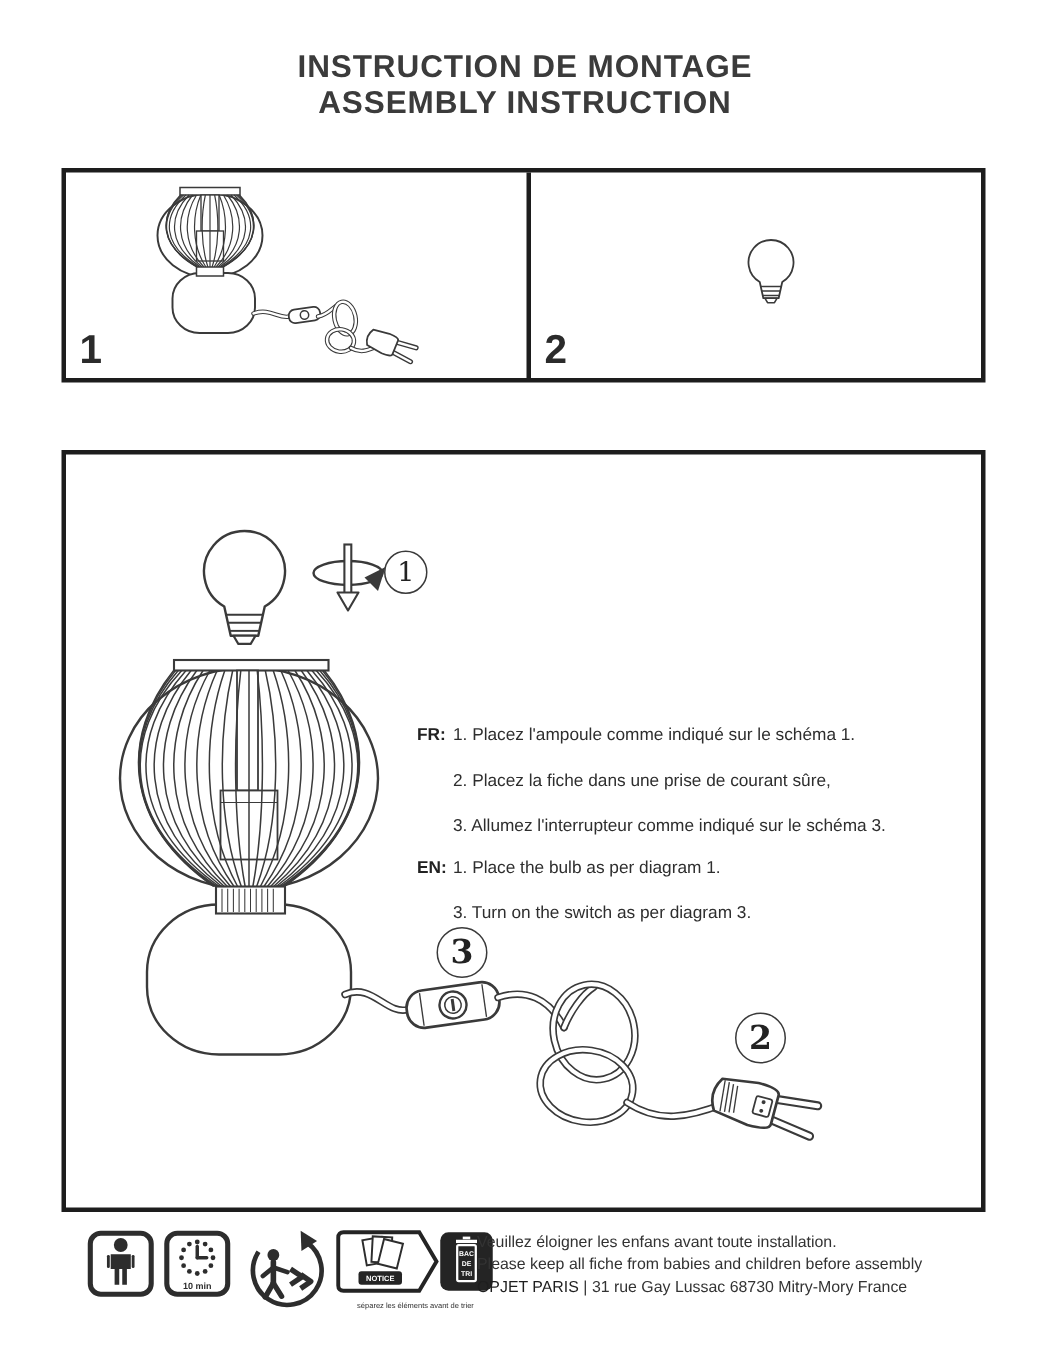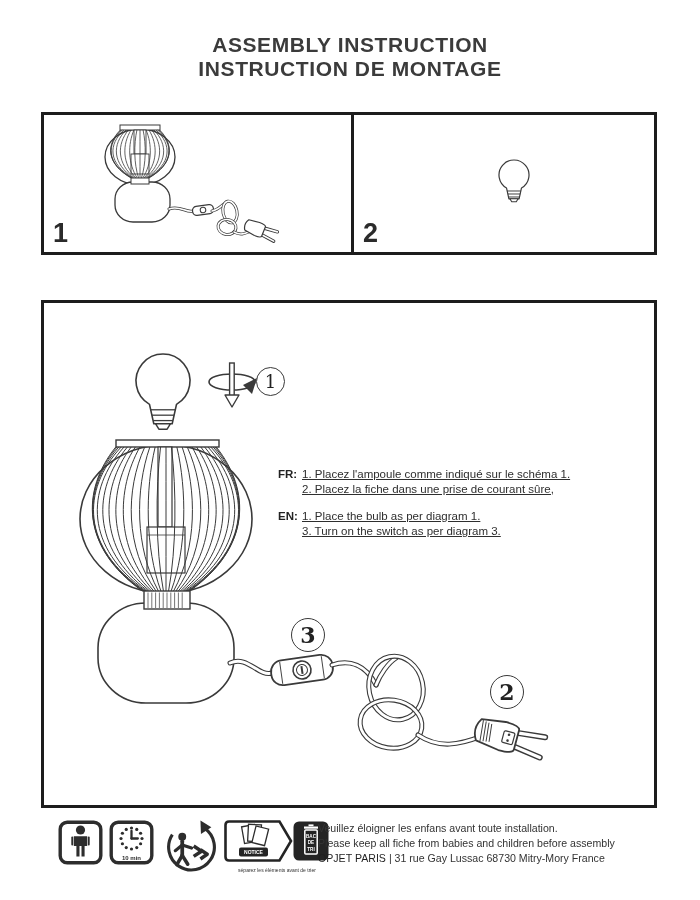--- a/index.html
+++ b/index.html
@@ -23,25 +23,25 @@
     border:3px solid #1d1d1d;box-sizing:border-box;}
   svg.fill{position:absolute;left:0;top:0;}
 
   .marker{position:absolute;border:1.6px solid #3a3a3a;border-radius:50%;
     display:flex;align-items:center;justify-content:center;
     font-family:"DejaVu Serif",serif;color:#222;background:transparent;}
   .m1{left:212px;top:64px;width:27px;height:27px;font-size:18px;}
   .m3{left:247px;top:315px;width:32px;height:32px;font-size:22px;font-weight:600;border-width:1.8px;}
   .m2{left:446px;top:372px;width:32px;height:32px;font-size:22px;font-weight:600;border-width:1.8px;}
 
-  .instructions{position:absolute;left:234px;top:164px;width:372px;
-    font-size:11.5px;line-height:14.6px;color:#2e2e2e;text-decoration:underline;}
+  .instructions{position:absolute;left:234px;top:180px;width:372px;
+    font-size:11.5px;line-height:14.6px;color:#2e2e2e;}
   .lang-block + .lang-block{margin-top:13px;}
   .lang{display:inline-block;width:24px;font-weight:bold;color:#222;}
-  .ind1{padding-left:24px;}
+  .ind1{padding-left:24px;margin-top:16px;}
   .ind2{padding-left:38px;}
 
   
   .footer{position:absolute;left:0;top:818px;width:700px;height:82px;padding-left:13px;}
   .icons{position:absolute;left:58px;top:2px;display:flex;align-items:flex-start;gap:6px;}
   .icon-box{position:relative;width:45px;height:45px;}
   .clock-label{position:absolute;bottom:4px;left:0;width:100%;text-align:center;
     font-size:6px;font-weight:bold;color:#2d2d2d;}
   .triman-wrap{margin-left:2px;}
   .infotri{position:relative;width:106px;margin-left:2px;}
@@ -49,22 +49,22 @@
   .footer-text{position:absolute;left:318px;top:3px;font-size:10.6px;line-height:15.2px;color:#333;}
   .brand{font-weight:normal;color:#1f1f1f;}
   .addr{margin-left:3px;}
 </style>
 </head>
 <body>
 
 <div class="page">
 
   <header class="sheet-header">
+    <div>INSTRUCTION DE MONTAGE</div>
     <div>ASSEMBLY INSTRUCTION</div>
-    <div>INSTRUCTION DE MONTAGE</div>
   </header>
 
   <section class="top-panel">
     <div class="cell cell1">
       <svg id="svg-lamp-small" class="fill" width="306" height="137" viewBox="0 0 306 137">
           <ellipse cx="96" cy="42" rx="35" ry="28" fill="#fff" stroke="#3a3a3a" stroke-width="1.3"></ellipse>
           <rect x="76" y="10" width="40" height="5" fill="#fff" stroke="#3a3a3a" stroke-width="1"></rect>
           <rect x="90" y="15" width="12" height="24" fill="#fff" stroke="#3a3a3a" stroke-width="0.9"></rect>
           <rect x="87" y="39" width="18" height="20" fill="#fff" stroke="#3a3a3a" stroke-width="0.9"></rect>
           <path d="M 76.30384493975583 15 C 62 29.4, 62 48.6, 87.13673022289012 63" fill="none" stroke="#3a3a3a" stroke-width="0.8"></path>
@@ -216,20 +216,21 @@
       </svg>
 
     <span class="marker m1">1</span>
     <span class="marker m3">3</span>
     <span class="marker m2">2</span>
 
     <div class="instructions">
       <div class="lang-block">
         <div class="line"><span class="lang">FR:</span><span>1. Placez l'ampoule comme indiqué sur le schéma 1.</span></div>
         <div class="line ind1"><span>2. Placez la fiche dans une prise de courant sûre,</span></div>
+        <div class="line ind1"><span>3. Allumez l'interrupteur comme indiqué sur le schéma 3.</span></div>
       </div>
       <div class="lang-block">
         <div class="line"><span class="lang">EN:</span><span>1. Place the bulb as per diagram 1.</span></div>
         <div class="line ind1"><span>3. Turn on the switch  as per diagram 3.</span></div>
       </div>
     </div>
   </section>
 
   <footer class="footer">
     <div class="icons">

